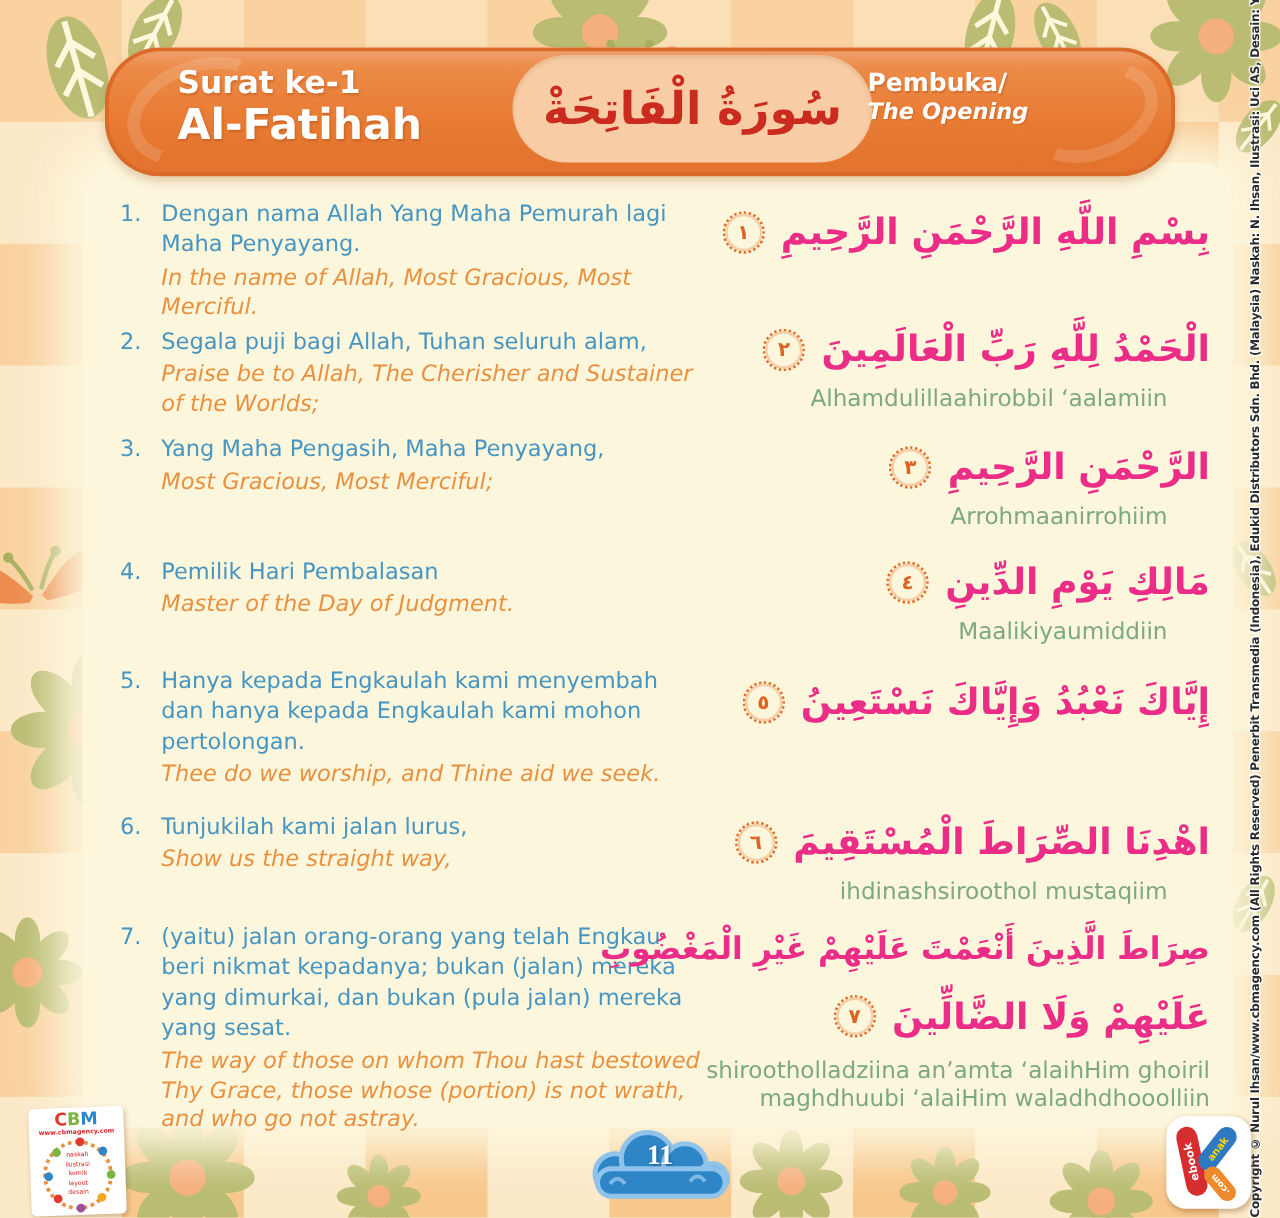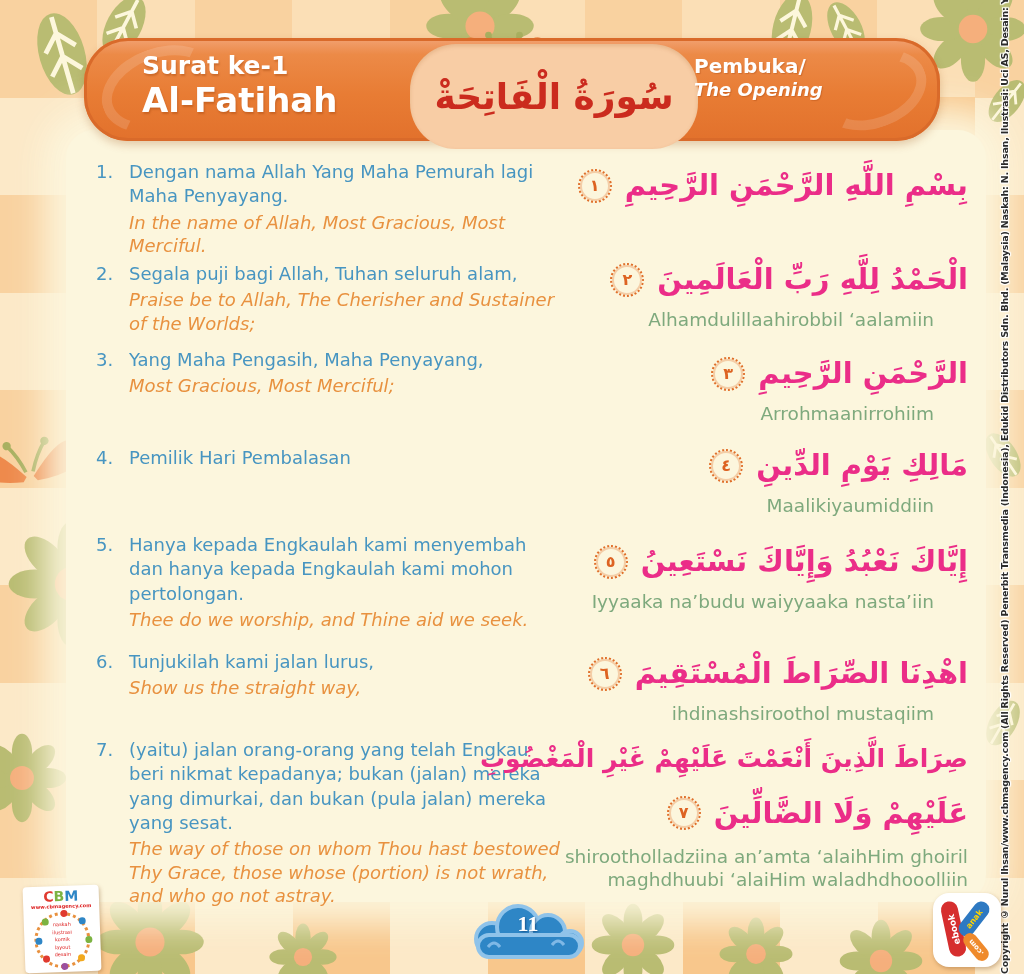--- a/index.html
+++ b/index.html
@@ -38,21 +38,21 @@
   }
   .swirl-left  { left:16px;  top:10px;  width:120px; height:82px; transform:rotate(-20deg); }
   .swirl-right { right:12px; top:14px;  width:110px; height:76px; transform:rotate(160deg); }
   .header-left {
     position:absolute; left:58px; top:13px; width:260px; text-align:left; color:#FFFFFF;
     text-shadow:1px 2px 2px rgba(150,60,10,0.35);
   }
   .surat-ke   { font-size:25px; font-weight:bold; line-height:1.2; }
   .surah-name { font-size:34px; font-weight:bold; line-height:1.15; }
   .header-oval {
-    position:absolute; left:326px; top:6px; width:288px; height:105px;
+    position:absolute; left:326px; top:6px; width:288px; height:86px;
     background:#F8CDA5; border-radius:46px;
     box-shadow:inset 0 2px 4px rgba(150,70,10,0.18);
   }
   .surah-arabic {
     width:100%; height:100%; display:flex; align-items:center; justify-content:center;
     direction:rtl; color:#CB2B1E; font-size:36px; font-weight:bold;
   }
   .header-right { position:absolute; right:30px; top:16px; width:216px; color:#FFFFFF;
     text-shadow:1px 1px 1px rgba(150,60,10,0.3); }
   .pembuka   { font-size:20px; font-weight:bold; line-height:1.25; }
@@ -276,20 +276,21 @@
       <span class="ar">الرَّحْمَنِ الرَّحِيمِ</span>
       <span class="medallion">٣</span>
     </div>
     <div class="translit">Arrohmaanirrohiim</div>
   </div>
 
   <div class="verse-left" style="top:446px">
     <div class="verse-num">4.</div>
     <div>
       <div class="id-text">Pemilik Hari Pembalasan</div>
+      <div class="en-text">Master of the Day of Judgment.</div>
     </div>
   </div>
   <div class="verse-right" style="top:444px">
     <div class="arabic-line">
       <span class="ar">مَالِكِ يَوْمِ الدِّينِ</span>
       <span class="medallion">٤</span>
     </div>
     <div class="translit">Maalikiyaumiddiin</div>
   </div>
 
@@ -298,21 +299,20 @@
     <div>
       <div class="id-text">Hanya kepada Engkaulah kami menyembah dan hanya kepada Engkaulah kami mohon pertolongan.</div>
       <div class="en-text">Thee do we worship, and Thine aid we seek.</div>
     </div>
   </div>
   <div class="verse-right" style="top:540px">
     <div class="arabic-line">
       <span class="ar">إِيَّاكَ نَعْبُدُ وَإِيَّاكَ نَسْتَعِينُ</span>
       <span class="medallion">٥</span>
     </div>
-    <div class="translit">Iyyaaka na’budu waiyyaaka nasta’iin</div>
   </div>
 
   <div class="verse-left" style="top:650px">
     <div class="verse-num">6.</div>
     <div>
       <div class="id-text">Tunjukilah kami jalan lurus,</div>
       <div class="en-text">Show us the straight way,</div>
     </div>
   </div>
   <div class="verse-right" style="top:652px">

